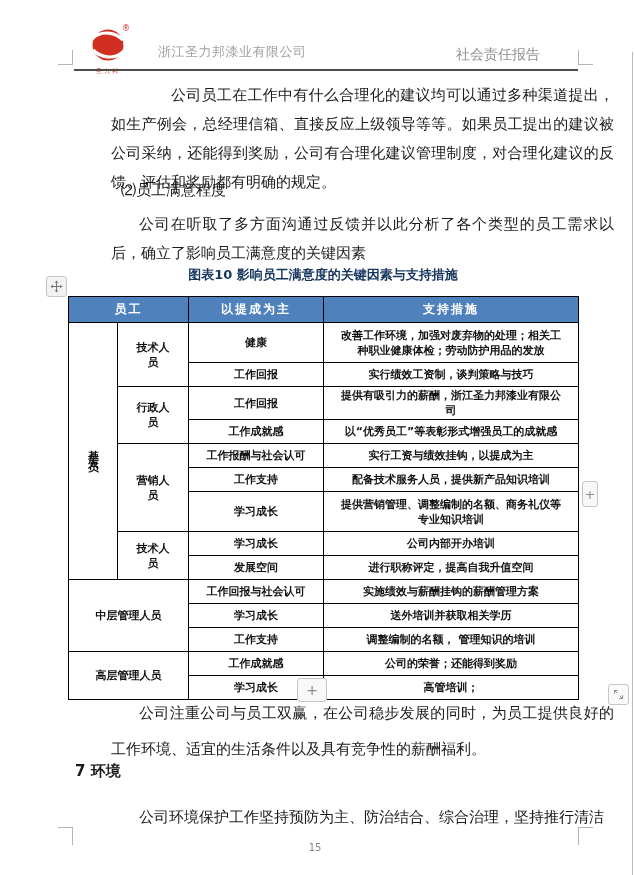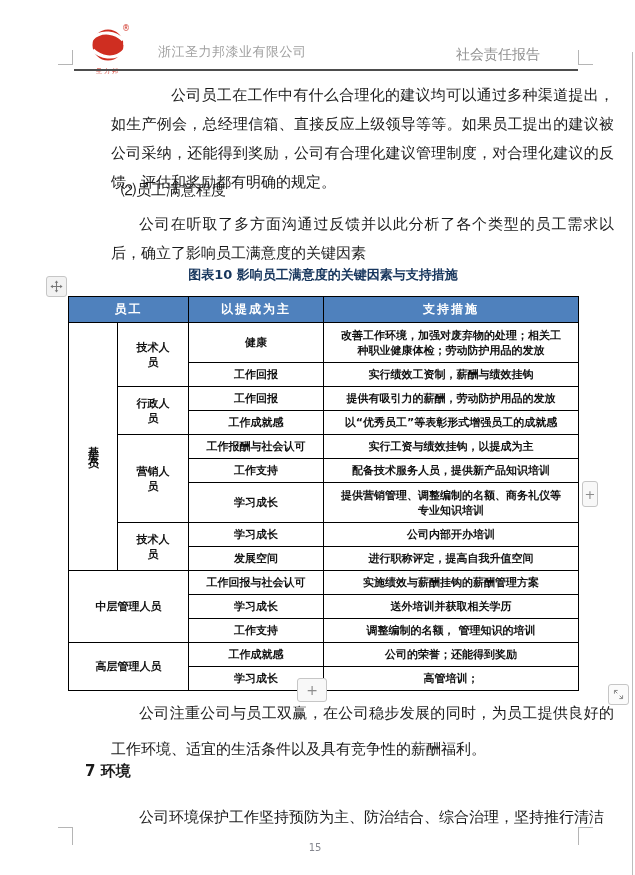--- a/index.html
+++ b/index.html
@@ -27,21 +27,21 @@
   .logo .cap{display:block;margin-top:-1px;font-size:6px;color:var(--red);letter-spacing:2px;font-family:"DejaVu Sans",sans-serif;}
   .company{position:absolute;left:158px;top:43px;font-size:13px;color:#a0a0a0;font-family:"DejaVu Sans","Liberation Sans",sans-serif;letter-spacing:.5px;}
   .report-title{position:absolute;right:95px;top:46px;font-size:14px;color:#909090;font-family:"DejaVu Sans","Liberation Sans",sans-serif;}
   .header-rule{position:absolute;left:74px;top:69px;width:504px;height:2px;background:#4d4d4d;}
   
   .para{position:absolute;left:75px;width:503px;font-size:15px;line-height:29px;text-align:justify;margin-left:36px;}
   .p1{top:81px;text-indent:60px;}
   .sub-heading{position:absolute;left:112px;top:181px;font-size:15px;margin-left:9px;}
   .p2{top:210px;text-indent:28px;}
   .p3{top:695px;text-indent:28px;line-height:36px;}
-  .section-heading{position:absolute;left:85px;top:762px;font-size:15px;font-weight:bold;font-family:"DejaVu Sans","Liberation Sans",sans-serif;}
+  .section-heading{position:absolute;left:75px;top:762px;font-size:15px;font-weight:bold;font-family:"DejaVu Sans","Liberation Sans",sans-serif;}
   .p4{top:803px;text-indent:28px;}
   
   .tbl-caption{position:absolute;left:68px;top:266px;width:510px;text-align:center;
     font-size:13px;font-weight:bold;color:var(--caption-blue);
     font-family:"DejaVu Sans","Liberation Sans",sans-serif;}
   table.sat{position:absolute;left:68px;top:296px;width:510px;border-collapse:collapse;
     font-family:"DejaVu Sans","Liberation Sans",sans-serif;table-layout:fixed;}
   .sat th,.sat td{border:1px solid #000;text-align:center;vertical-align:middle;
     font-size:11px;padding:1px 14px;line-height:15px;}
   .sat thead th{background:var(--hdr-blue);color:#fff;font-size:12px;height:23px;letter-spacing:2px;}
@@ -106,26 +106,26 @@
   </thead>
   <tbody>
     <tr class="tall">
       <td rowspan="9"><span class="vert">基层人员</span></td>
       <td rowspan="2">技术人员</td>
       <td>健康</td>
       <td>改善工作环境，加强对废弃物的处理；相关工种职业健康体检；劳动防护用品的发放</td>
     </tr>
     <tr>
       <td>工作回报</td>
-      <td>实行绩效工资制，薪酬与绩效挂钩</td>
+      <td>实行绩效工资制，谈判策略与技巧</td>
     </tr>
     <tr>
       <td rowspan="2">行政人员</td>
       <td>工作回报</td>
-      <td>提供有吸引力的薪酬，劳动防护用品的发放</td>
+      <td>提供有吸引力的薪酬，浙江圣力邦漆业有限公司</td>
     </tr>
     <tr>
       <td>工作成就感</td>
       <td>以“优秀员工”等表彰形式增强员工的成就感</td>
     </tr>
     <tr>
       <td rowspan="3">营销人员</td>
       <td>工作报酬与社会认可</td>
       <td>实行工资与绩效挂钩，以提成为主</td>
     </tr>

